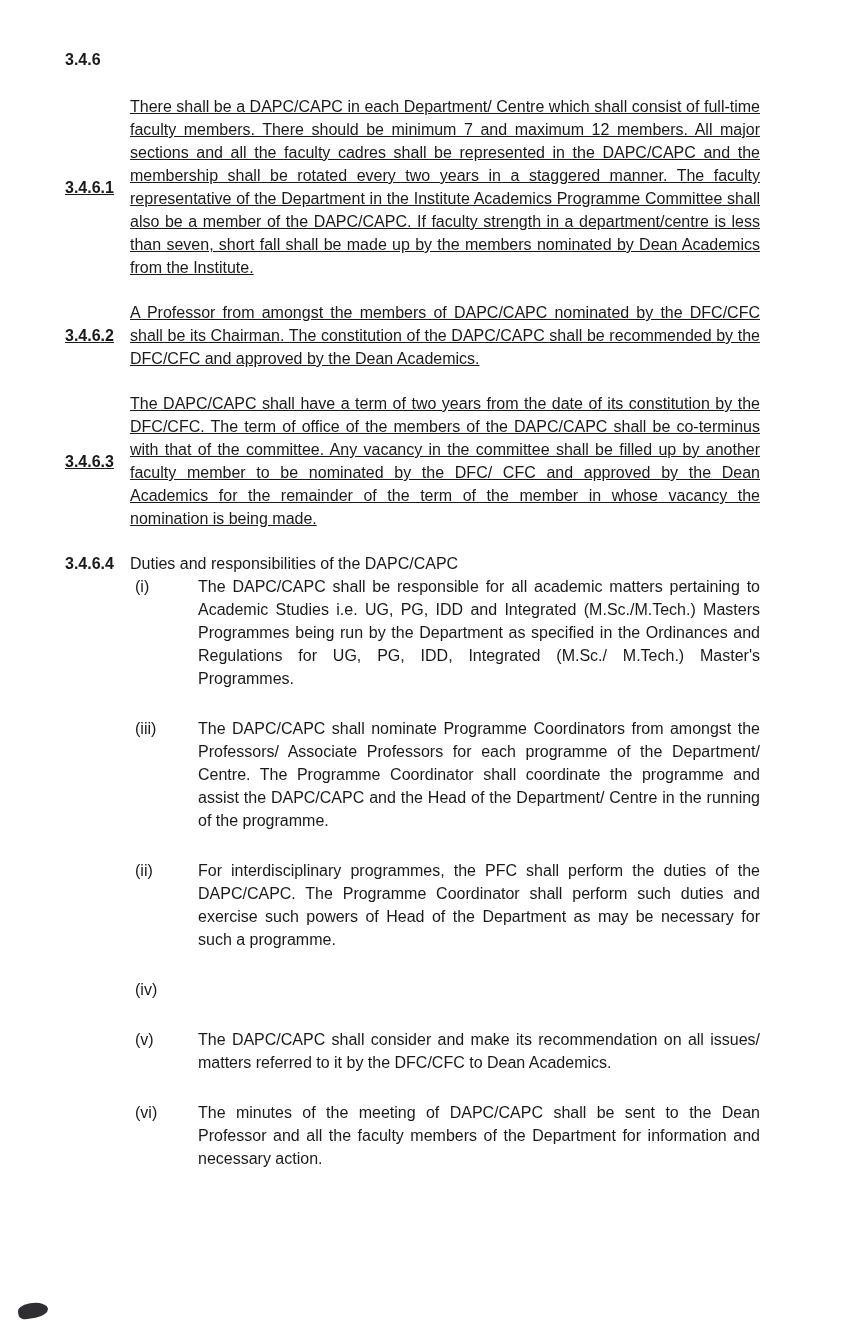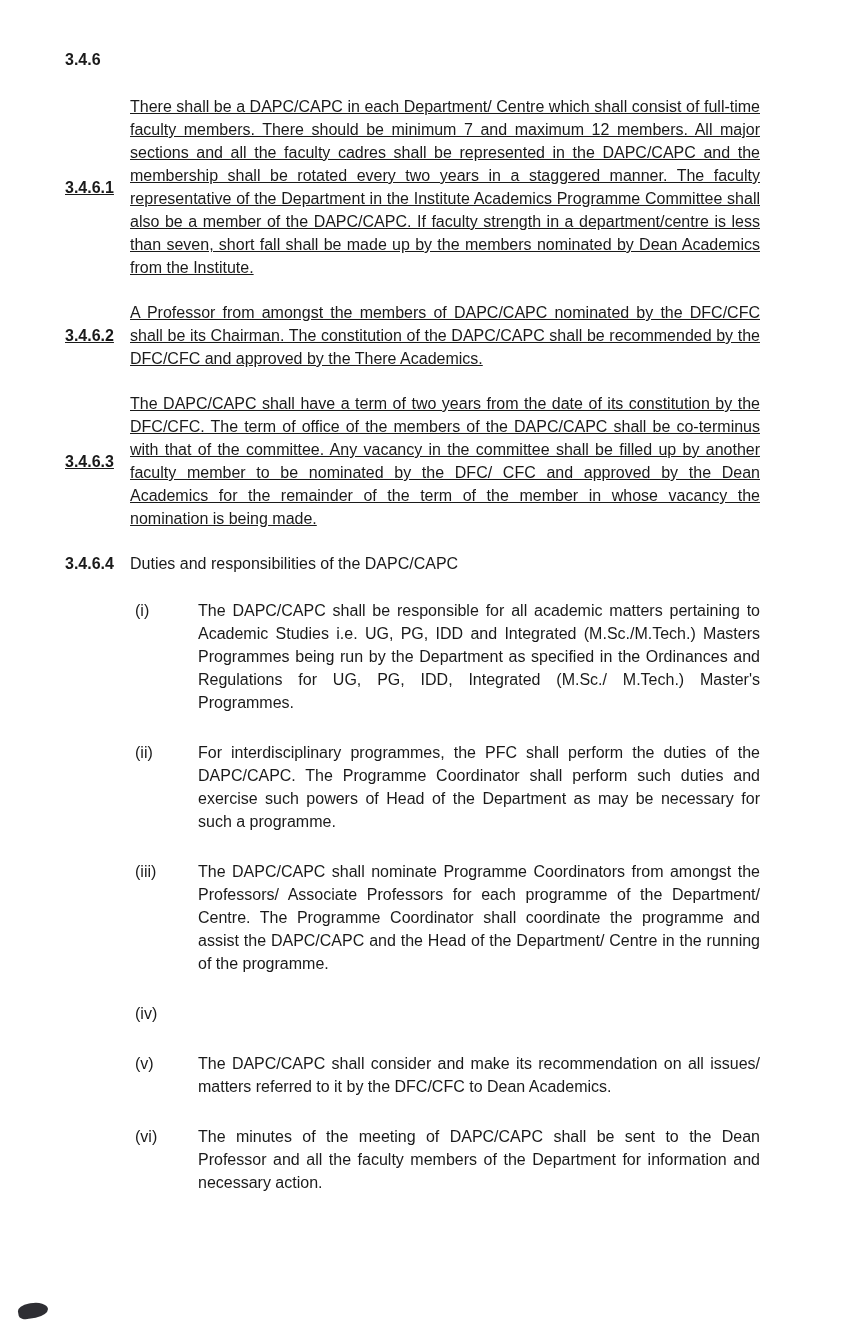--- a/index.html
+++ b/index.html
@@ -35,21 +35,21 @@
   }
   .heading-row { margin-bottom: 24px; }
   .heading-row .txt-col {
     font-weight: bold;
     max-width: 620px;
   }
   .para { margin-bottom: 22px; text-decoration: underline; }
   .para .txt-col {
     text-align: justify;
   }
-  .subheading-row { margin-bottom: 24px; }
+  .subheading-row { }
   .subheading-row .txt-col { font-weight: normal; }
   .list {
     margin: 0;
   }
   .list-item {
     display: flex;
     align-items: flex-start;
     margin: 0 0 27px 70px;
   }
   .list-label {
@@ -82,48 +82,48 @@
     <span class="num-col">3.4.6</span>
   </div>
 
   <div class="row para">
     <span class="num-col">3.4.6.1</span>
     <span class="txt-col">There shall be a DAPC/CAPC in each Department/ Centre which shall consist of full-time faculty members. There should be minimum 7 and maximum 12 members. All major sections and all the faculty cadres shall be represented in the DAPC/CAPC and the membership shall be rotated every two years in a staggered manner.  The faculty representative of the Department in the Institute Academics Programme Committee shall also be a member of the DAPC/CAPC. If faculty strength in a department/centre is less than seven, short fall shall be made up by the members nominated by Dean Academics from the Institute.</span>
   </div>
 
   <div class="row para">
     <span class="num-col">3.4.6.2</span>
-    <span class="txt-col">A Professor from amongst the members of DAPC/CAPC nominated by the DFC/CFC shall be its Chairman. The constitution of the DAPC/CAPC shall be recommended by the DFC/CFC and approved by the There Academics.</span>
+    <span class="txt-col">A Professor from amongst the members of DAPC/CAPC nominated by the DFC/CFC shall be its Chairman. The constitution of the DAPC/CAPC shall be recommended by the DFC/CFC and approved by the Dean Academics.</span>
   </div>
 
   <div class="row para">
     <span class="num-col">3.4.6.3</span>
     <span class="txt-col">The DAPC/CAPC shall have a term of two years from the date of its constitution by the DFC/CFC. The term of office of the members of the DAPC/CAPC shall be co-terminus with that of the committee. Any vacancy in the committee shall be filled up by another faculty member to be nominated by the DFC/ CFC and approved by the Dean Academics for the remainder of the term of the member in whose vacancy the nomination is being made.</span>
   </div>
 
   <div class="row subheading-row">
     <span class="num-col">3.4.6.4</span>
     <span class="txt-col">Duties and responsibilities of the DAPC/CAPC</span>
   </div>
 
   <div class="list">
 
     <div class="list-item">
       <span class="list-label">(i)</span>
       <span class="list-text">The DAPC/CAPC shall be responsible for all academic matters pertaining to Academic Studies i.e. UG, PG, IDD and Integrated (M.Sc./M.Tech.) Masters Programmes being run by the Department as specified in the Ordinances and Regulations for UG, PG, IDD, Integrated  (M.Sc./ M.Tech.) Master's Programmes.</span>
     </div>
 
     <div class="list-item">
-      <span class="list-label">(ii)</span>
-      <span class="list-text">For interdisciplinary programmes, the PFC shall perform the duties of the DAPC/CAPC. The Programme Coordinator shall perform such duties and exercise such powers of Head of the Department as may be necessary for such a programme.</span>
+      <span class="list-label">(iii)</span>
+      <span class="list-text">The DAPC/CAPC shall nominate Programme Coordinators from amongst the Professors/ Associate Professors for each programme of the Department/ Centre. The Programme Coordinator shall coordinate the programme and assist the DAPC/CAPC and the Head of the Department/ Centre in the running of the programme.</span>
     </div>
 
     <div class="list-item">
-      <span class="list-label">(iii)</span>
-      <span class="list-text">The DAPC/CAPC shall nominate Programme Coordinators from amongst the Professors/ Associate Professors for each programme of the Department/ Centre. The Programme Coordinator shall coordinate the programme and assist the DAPC/CAPC and the Head of the Department/ Centre in the running of the programme.</span>
+      <span class="list-label">(ii)</span>
+      <span class="list-text">For interdisciplinary programmes, the PFC shall perform the duties of the DAPC/CAPC. The Programme Coordinator shall perform such duties and exercise such powers of Head of the Department as may be necessary for such a programme.</span>
     </div>
 
     <div class="list-item">
       <span class="list-label">(iv)</span>
     </div>
 
     <div class="list-item">
       <span class="list-label">(v)</span>
       <span class="list-text">The DAPC/CAPC shall consider and make its recommendation on all issues/ matters referred to it by the DFC/CFC to Dean Academics.</span>
     </div>

